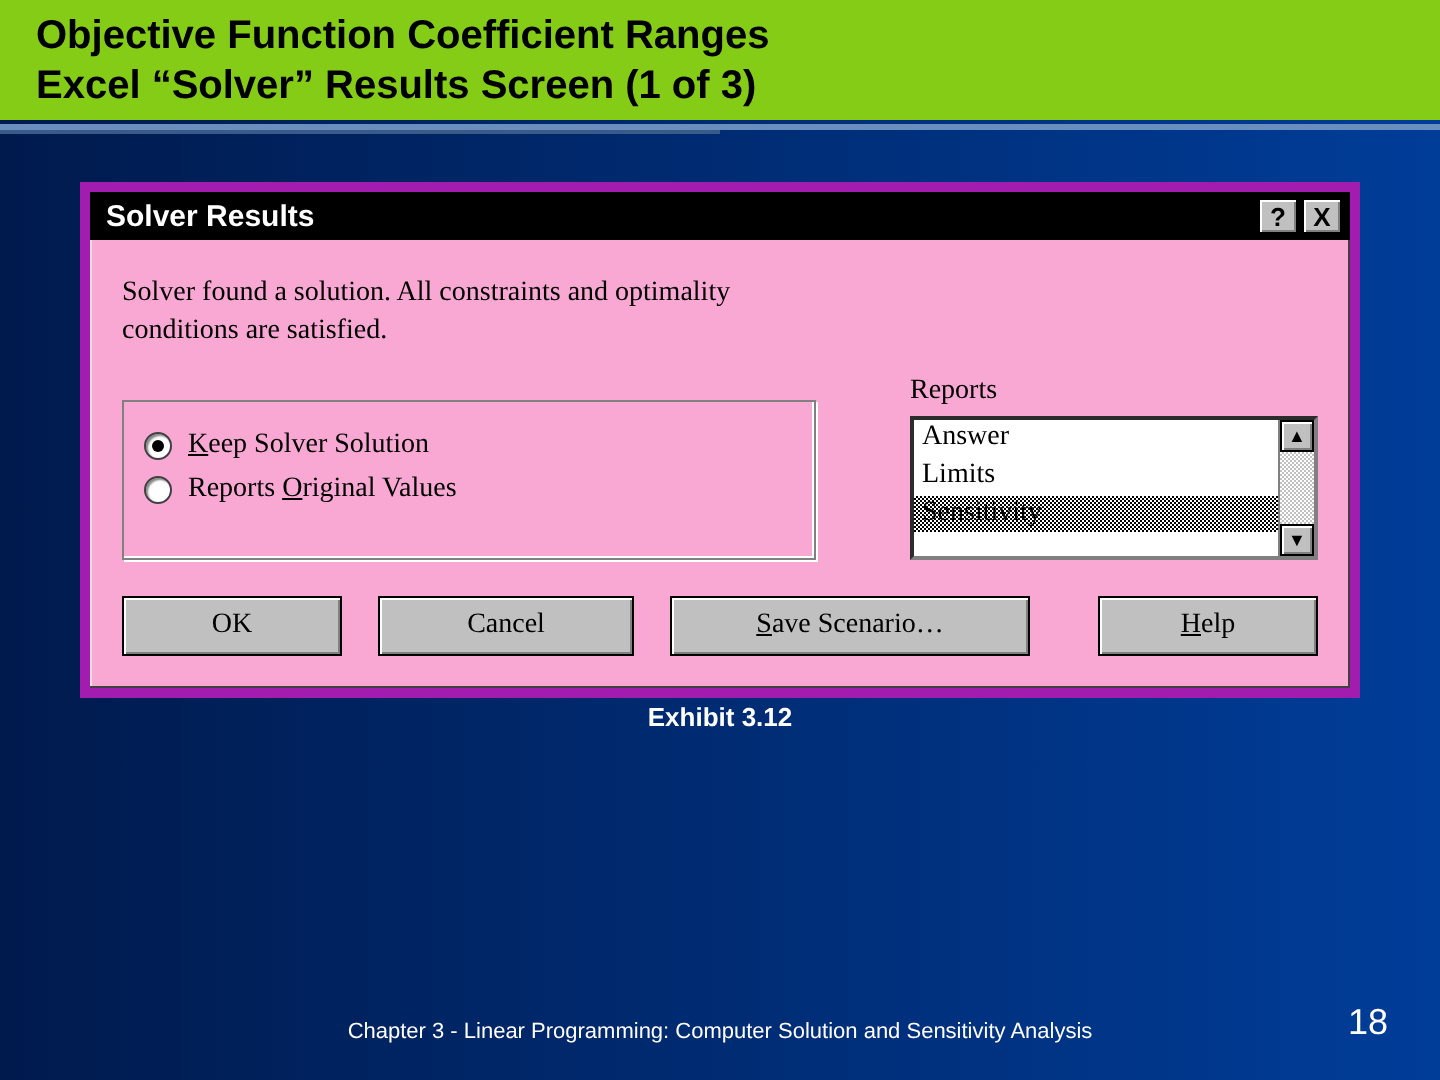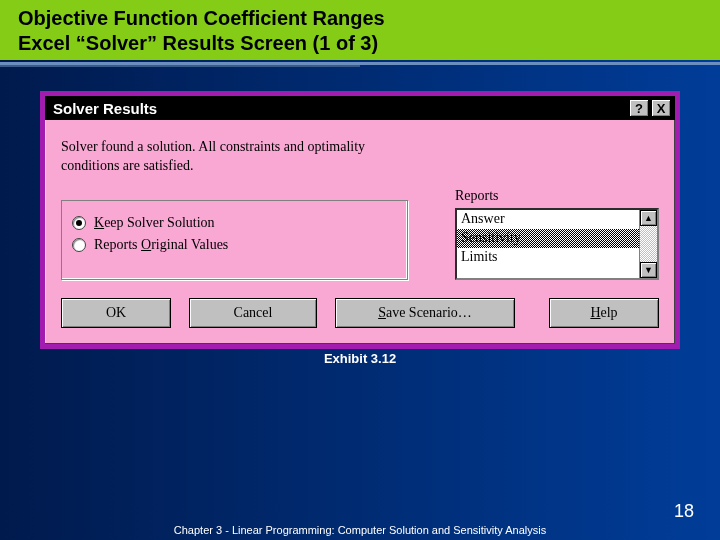--- a/index.html
+++ b/index.html
@@ -154,21 +154,21 @@
   .btn.help { width: 110px; margin-left: auto; }
   .exhibit {
     text-align: center;
     color: #fff;
     font-weight: bold;
     font-size: 13px;
     margin-top: 2px;
   }
   .footer {
     position: absolute;
-    bottom: 4px;
+    bottom: 18px;
     width: 100%;
     color: #fff;
     font-size: 11px;
   }
   .footer-text { text-align: center; }
   .pagenum {
     position: absolute;
     right: 26px;
     bottom: 18px;
     font-size: 18px;
@@ -205,22 +205,22 @@
           <div class="radio-row">
             <span class="radio"></span>
             <span><span>Reports </span><span class="ul">O</span><span>riginal Values</span></span>
           </div>
         </div>
         <div class="reports-col">
           <div class="reports-label">Reports</div>
           <div class="listbox">
             <div class="list-items">
               <div class="list-item">Answer</div>
+              <div class="list-item">Limits</div>
               <div class="list-item list-selected">Sensitivity</div>
-              <div class="list-item">Limits</div>
             </div>
             <div class="scrollbar">
               <div class="sb-btn">▲</div>
               <div class="sb-track"></div>
               <div class="sb-btn">▼</div>
             </div>
           </div>
         </div>
       </div>
       <div class="btn-row">

